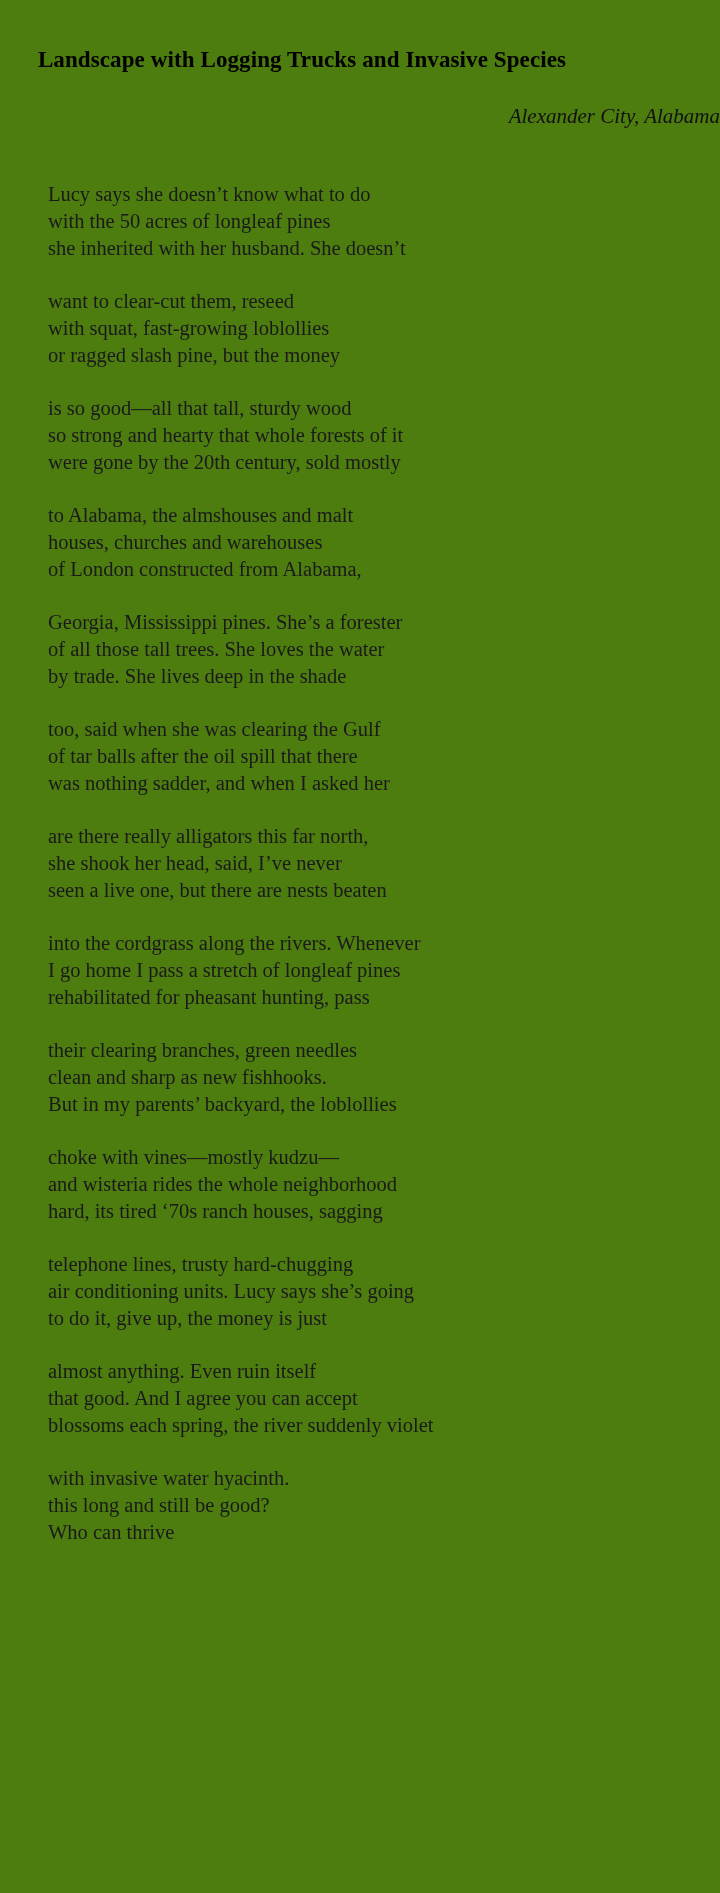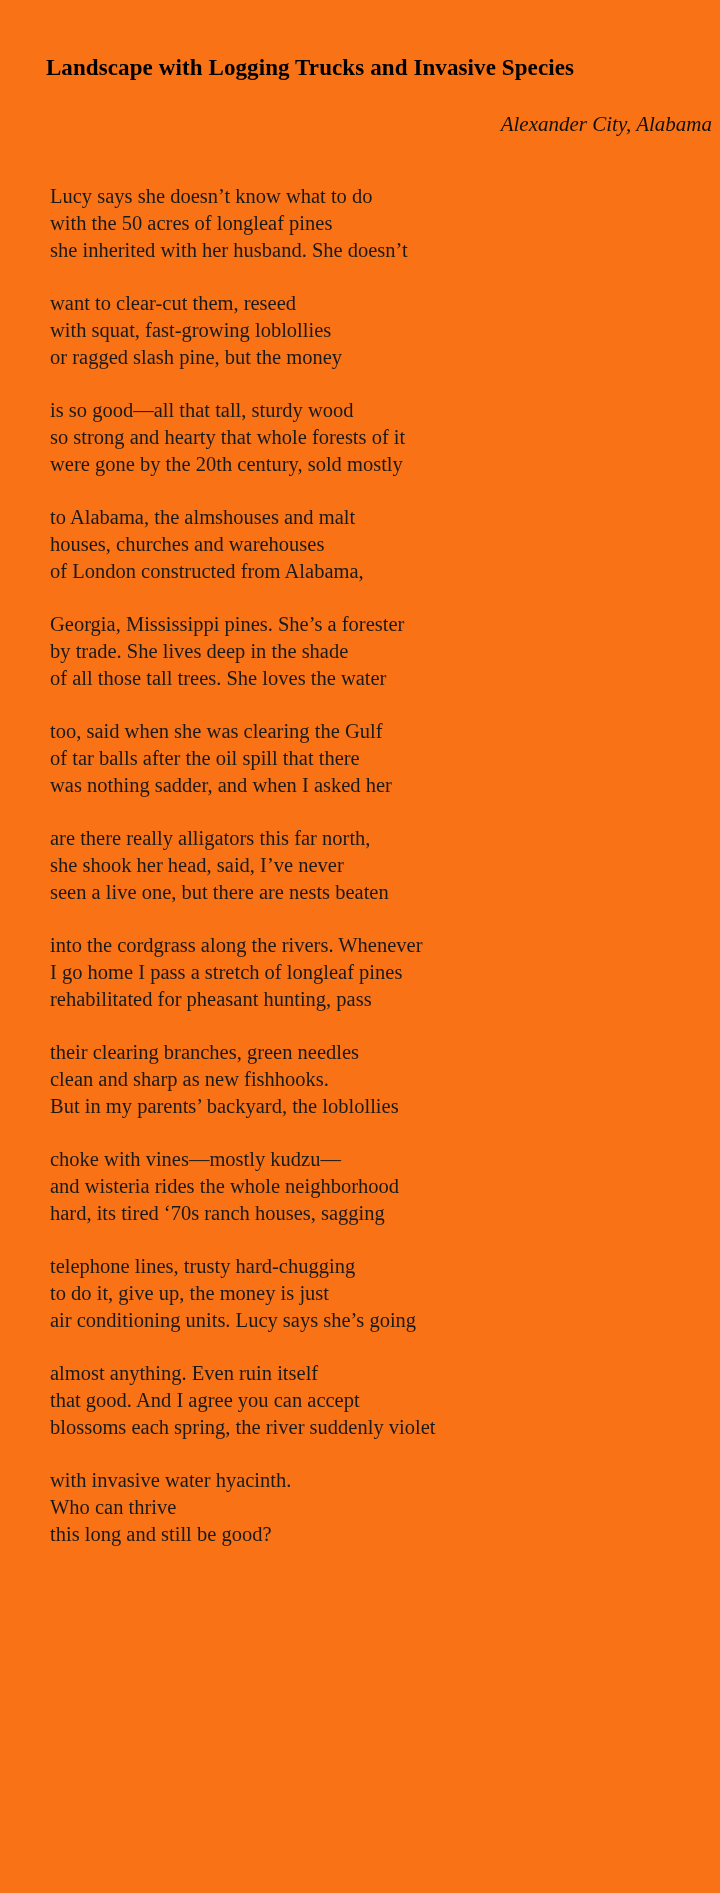--- a/index.html
+++ b/index.html
@@ -13,22 +13,22 @@
     min-height: 1893px;
     font-family: "Liberation Serif", "DejaVu Serif", serif;
     color: #1a1a1a;
     -webkit-font-smoothing: antialiased;
   }
   .page {
     position: relative;
     width: 720px;
     min-height: 1893px;
     box-sizing: border-box;
-    padding: 8px;
-    background: #f97316;
+    padding: 0;
+    background: #4d7c0f;
   }
 
   
   .title {
     font-weight: bold;
     font-size: 23px;
     line-height: 1.2;
     text-align: center;
     width: 604px;
     margin: 0;
@@ -42,21 +42,21 @@
     line-height: 1.2;
     margin: 0;
     padding-top: 30px;
     padding-left: 110px;
     color: #111111;
     text-align: right;
   }
 
   
   .poem {
-    margin: 2px;
+    margin: 8px;
     padding-top: 44px;
     padding-left: 40px;
     padding-right: 20px;
     padding-bottom: 60px;
   }
   .stanza {
     margin: 0 0 26px 0;
     padding: 0;
   }
   .stanza:last-child {
@@ -96,22 +96,22 @@
         <div class="line">so strong and hearty that whole forests of it</div>
         <div class="line">were gone by the 20th century, sold mostly</div>
       </div>
       <div class="stanza">
         <div class="line">to Alabama, the almshouses and malt</div>
         <div class="line">houses, churches and warehouses</div>
         <div class="line">of London constructed from Alabama,</div>
       </div>
       <div class="stanza">
         <div class="line">Georgia, Mississippi pines. She’s a forester</div>
+        <div class="line">of all those tall trees. She loves the water</div>
         <div class="line">by trade. She lives deep in the shade</div>
-        <div class="line">of all those tall trees. She loves the water</div>
       </div>
       <div class="stanza">
         <div class="line">too, said when she was clearing the Gulf</div>
         <div class="line">of tar balls after the oil spill that there</div>
         <div class="line">was nothing sadder, and when I asked her</div>
       </div>
       <div class="stanza">
         <div class="line">are there really alligators this far north,</div>
         <div class="line">she shook her head, said, I’ve never</div>
         <div class="line">seen a live one, but there are nests beaten</div>
@@ -126,28 +126,28 @@
         <div class="line">clean and sharp as new fishhooks.</div>
         <div class="line">But in my parents’ backyard, the loblollies</div>
       </div>
       <div class="stanza">
         <div class="line">choke with vines—mostly kudzu—</div>
         <div class="line">and wisteria rides the whole neighborhood</div>
         <div class="line">hard, its tired ‘70s ranch houses, sagging</div>
       </div>
       <div class="stanza">
         <div class="line">telephone lines, trusty hard-chugging</div>
+        <div class="line">air conditioning units. Lucy says she’s going</div>
         <div class="line">to do it, give up, the money is just</div>
-        <div class="line">air conditioning units. Lucy says she’s going</div>
       </div>
       <div class="stanza">
         <div class="line">almost anything. Even ruin itself</div>
         <div class="line">that good. And I agree you can accept</div>
         <div class="line">blossoms each spring, the river suddenly violet</div>
       </div>
       <div class="stanza">
         <div class="line">with invasive water hyacinth.</div>
+        <div class="line">this long and still be good?</div>
         <div class="line">Who can thrive</div>
-        <div class="line">this long and still be good?</div>
       </div>
     </div>
 
 </div>
 
 </body></html>

